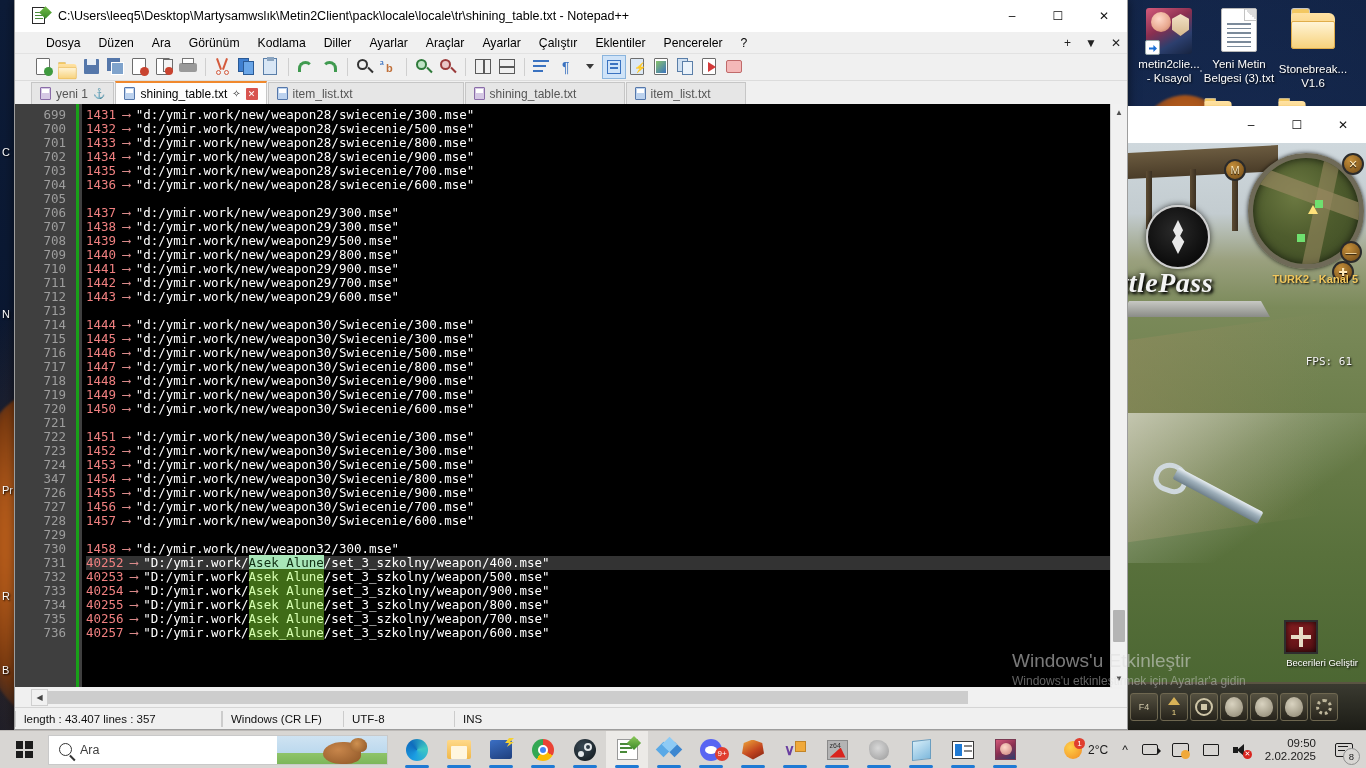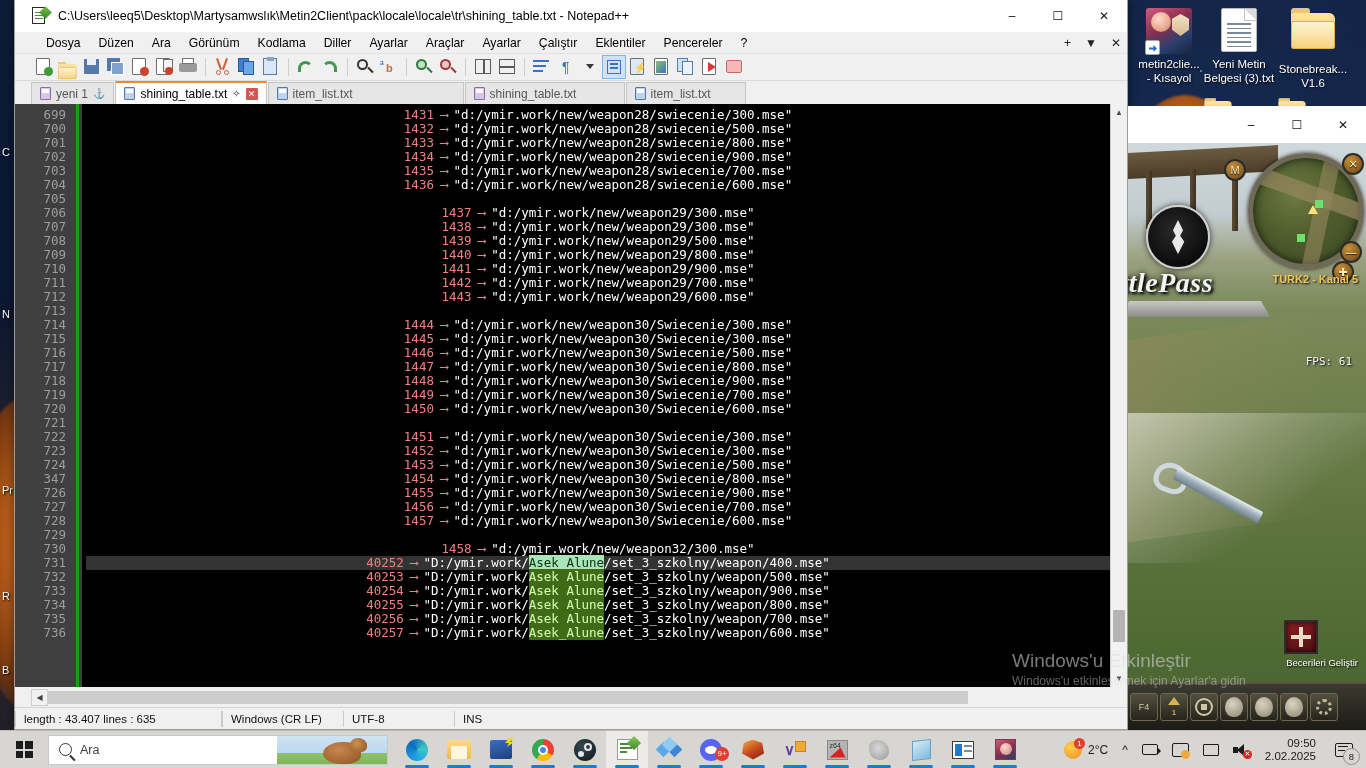--- a/index.html
+++ b/index.html
@@ -173,21 +173,21 @@
   #gutter {
     width:58px; background:#3f3f3f; color:#9e9e9e;
     font-family:"DejaVu Sans Mono","Liberation Mono",monospace; font-size:12.5px; line-height:14px;
     text-align:right; padding:4px 7px 0 0; flex:0 0 58px; user-select:none;
   }
   #foldcol { width:9px; background:#3f3f3f; flex:0 0 9px; position:relative; }
   #foldbar { position:absolute; left:3px; top:0; bottom:0; width:3px; background:#18a018; }
   #code {
     flex:1; position:relative; background:#000; overflow:hidden;
     font-family:"DejaVu Sans Mono","Liberation Mono",monospace; font-size:12.5px; line-height:14px;
-    padding:4px 0 0 4px; white-space:pre;text-align:center;
+    padding:4px 0 0 4px; white-space:pre;
   }
   .ln { height:14px; color:#ffffff; }
   .ln.sel { background:#333333; }
   .num { color:#f08080; }
   .arrow { color:#d98a8a; letter-spacing:-1px; }
   .str { color:#ffffff; }
   .hl { background:#3f6b17; color:#d6ffb0; }
   .hl-cur { background:#a8e6b8; color:#0f2f12; }
 
   #vscroll {
@@ -731,21 +731,21 @@
 
   <div id="hscroll-row">
     <div class="hbtn">◀</div>
     <div id="htrack">
       <div id="hthumb"></div>
     </div>
   </div>
 
   <div id="statusbar">
     <div class="sep"></div>
-    <div class="cell" style="width:205px">length : 43.407   lines : 635</div>
+    <div class="cell" style="width:205px">length : 43.407   lines : 357</div>
     <div class="sep"></div>
     <div class="sep"></div>
     <div class="cell" style="width:120px">Windows (CR LF)</div>
     <div class="sep"></div>
     <div class="cell" style="width:110px">UTF-8</div>
     <div class="sep"></div>
     <div class="cell">INS</div>
   </div>
 </div>
 

